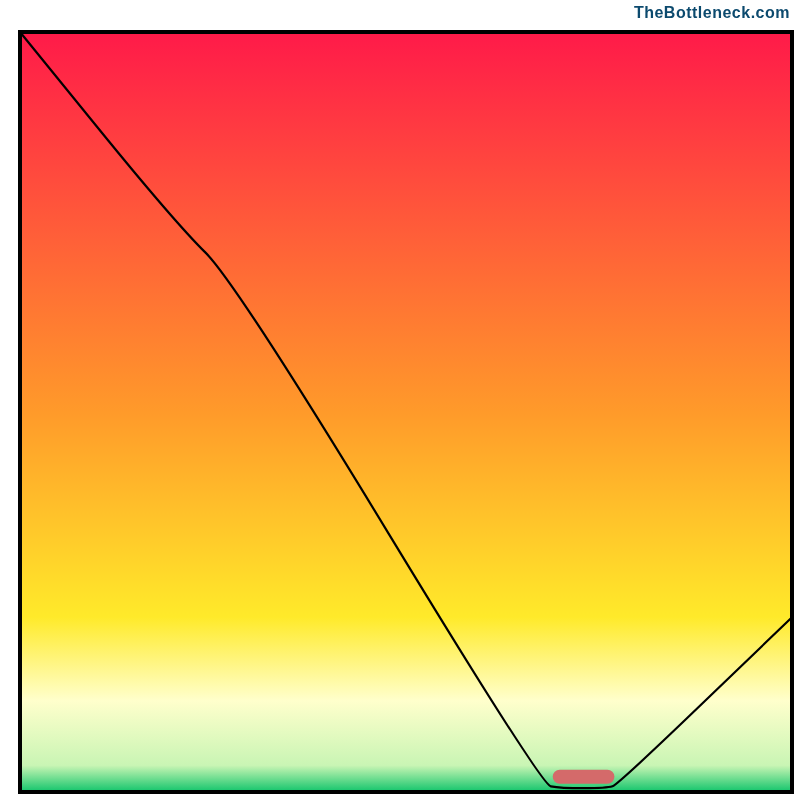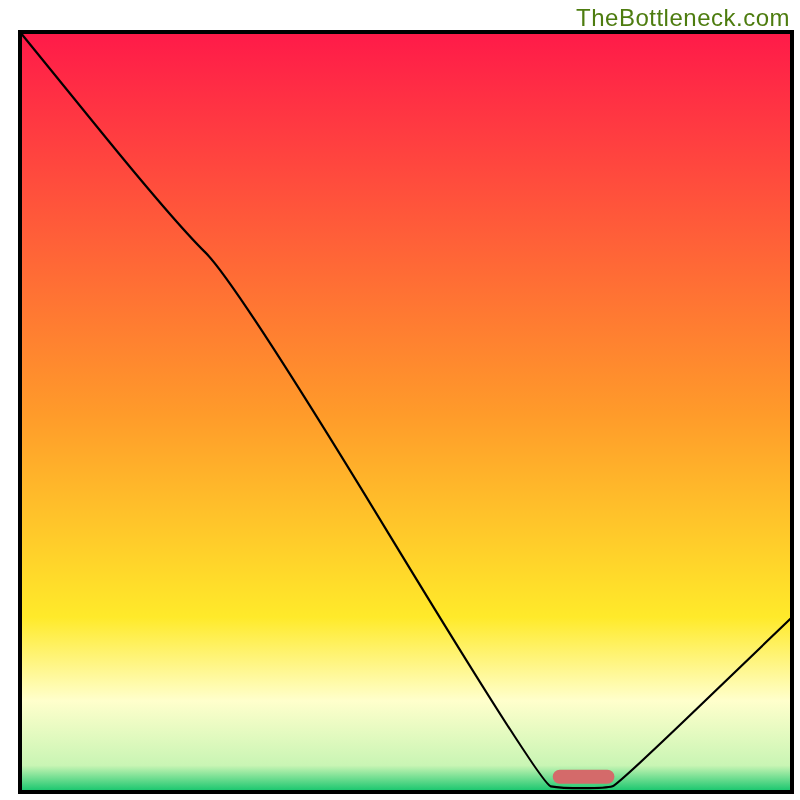--- a/index.html
+++ b/index.html
@@ -12,23 +12,23 @@
   }
   .container {
     position: relative;
     width: 800px;
     height: 800px;
   }
   .watermark {
     position: absolute;
     top: 4px;
     right: 10px;
-    font-size: 24px;
-    font-weight: normal;
-    color: #4d7c0f;
+    font-size: 16px;
+    font-weight: bold;
+    color: #0c4a6e;
     letter-spacing: 0.5px;
   }
   svg {
     display: block;
   }
 </style>
 </head>
 <body>
 
 <div class="container">

